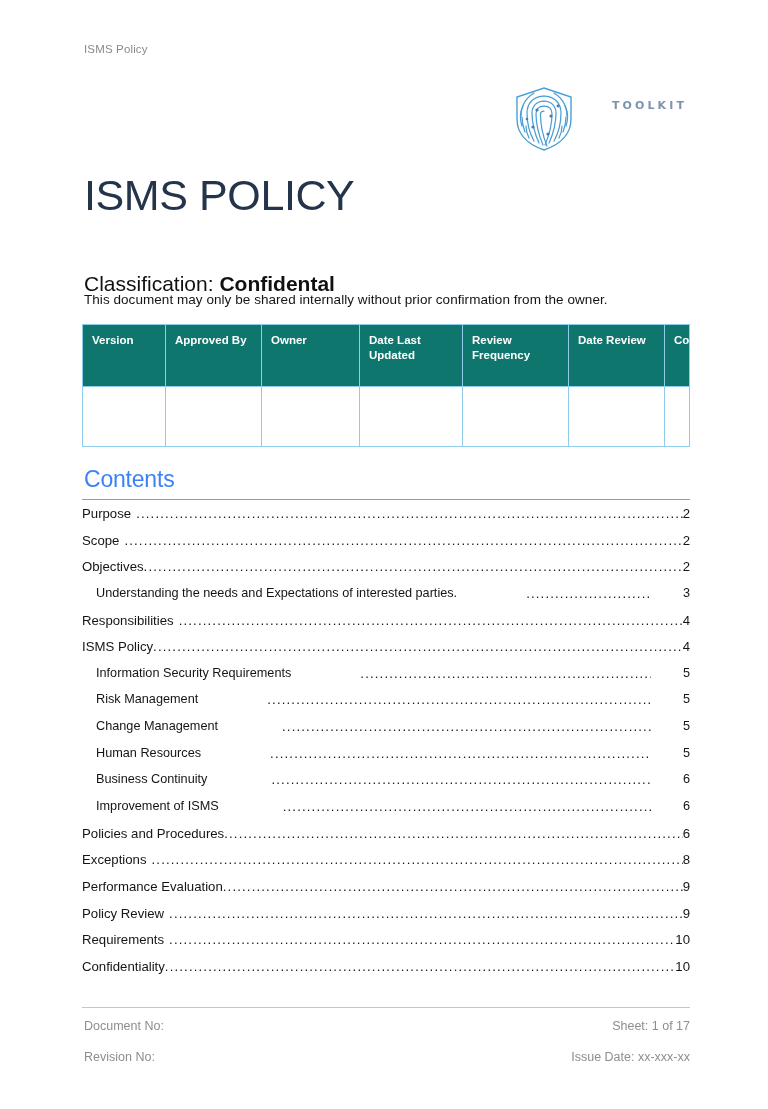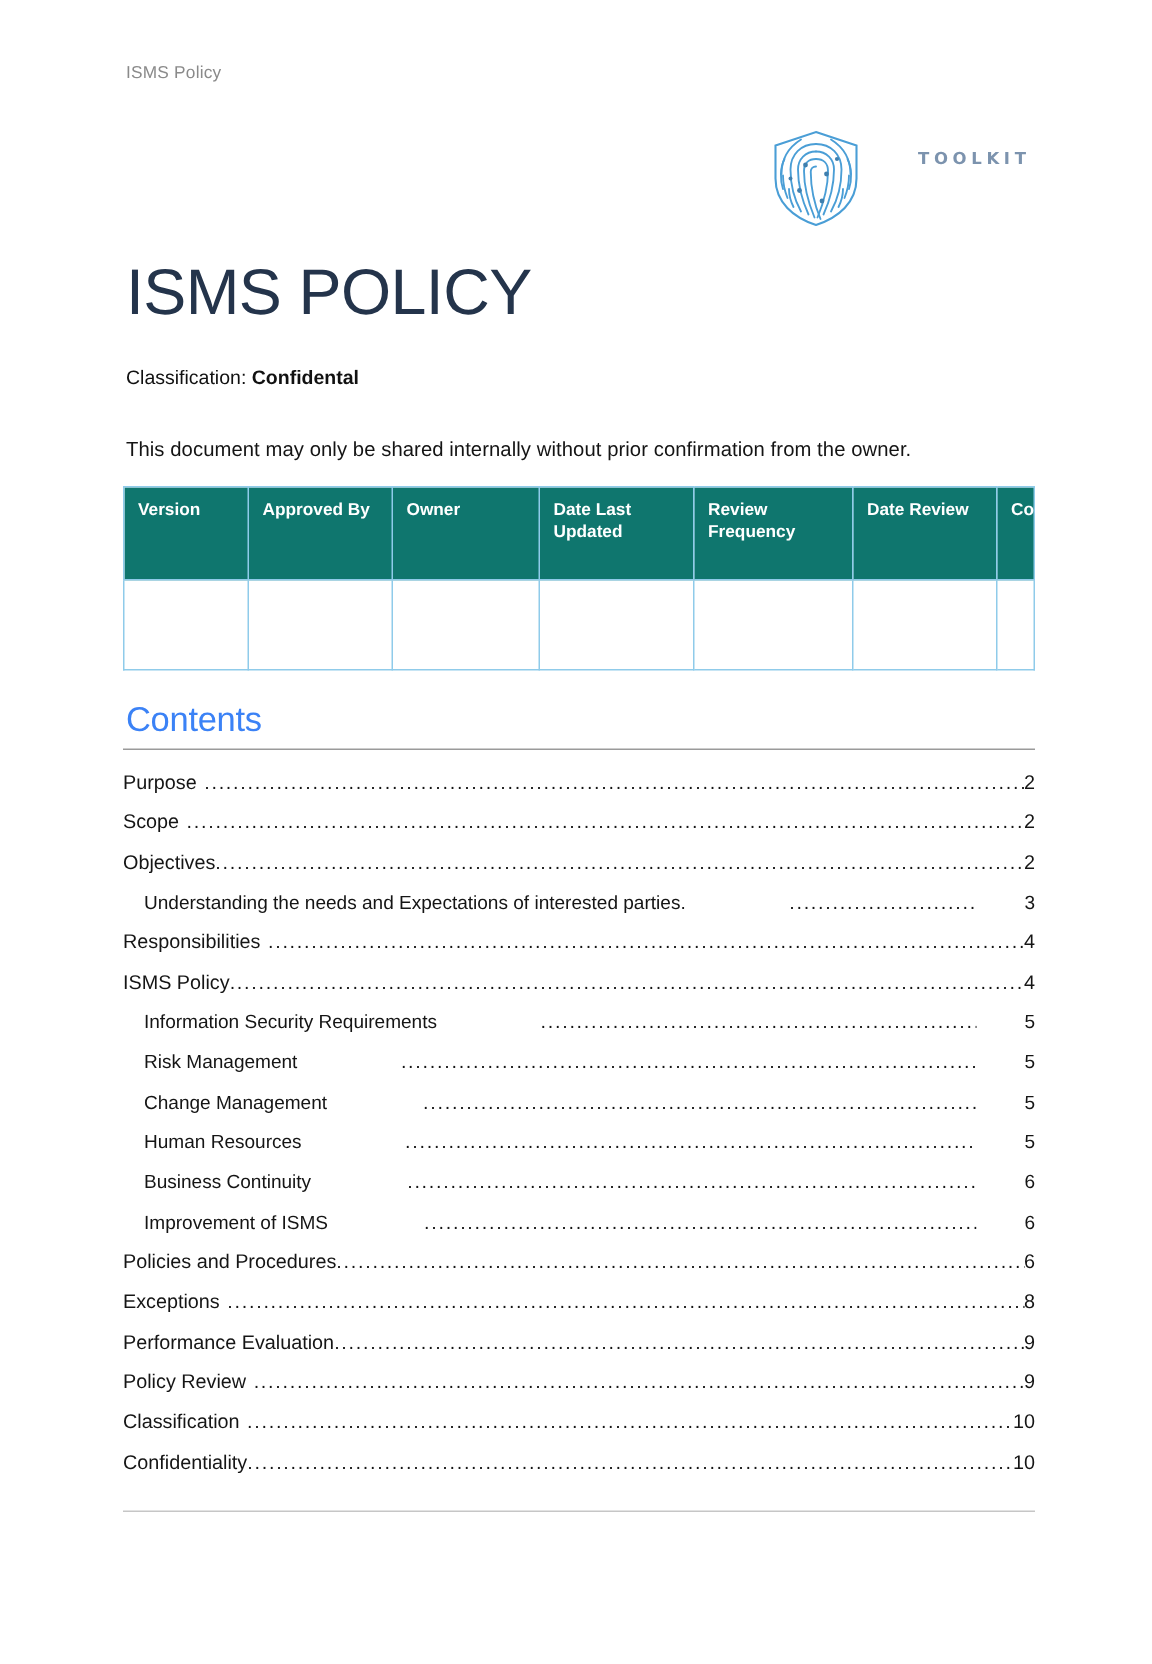--- a/index.html
+++ b/index.html
@@ -80,23 +80,23 @@
     font-weight: normal;
     color: #24344b;
     letter-spacing: -0.4px;
     line-height: 1.1;
     margin: 0;
   }
 
   
   .classification {
     position: absolute;
-    top: 244px;
-    left: 84px;
-    font-size: 13px;
+    top: 272px;
+    left: 84px;
+    font-size: 21px;
     color: #111111;
   }
   .classification .cls-value {
     font-weight: bold;
   }
   .notice {
     position: absolute;
     top: 292px;
     left: 84px;
     font-size: 13.5px;
@@ -152,21 +152,21 @@
   }
 
   .toc {
     position: absolute;
     top: 506px;
     left: 82px;
     width: 608px;
   }
   .toc-entry {
     display: flex;
-    align-items: flex-end;
+    align-items: flex-start;
     font-size: 13.2px;
     color: #151515;
     height: 26.65px;
     white-space: nowrap;
   }
   .toc-entry.level-2 {
     padding-left: 14px;
     font-size: 12.7px;
     gap: 32px;
   }
@@ -398,28 +398,38 @@
         <span class="toc-leader"></span>
         <span class="toc-page">9</span>
       </div>
       <div class="toc-entry level-1">
         <span class="toc-label">Policy Review</span>
         <span class="toc-gap"></span>
         <span class="toc-leader"></span>
         <span class="toc-page">9</span>
       </div>
       <div class="toc-entry level-1">
-        <span class="toc-label">Classification</span>
+        <span class="toc-label">Requirements</span>
         <span class="toc-gap"></span>
         <span class="toc-leader"></span>
         <span class="toc-page">10</span>
       </div>
       <div class="toc-entry level-1 tight">
         <span class="toc-label">Confidentiality</span>
         <span class="toc-gap"></span>
         <span class="toc-leader"></span>
         <span class="toc-page">10</span>
       </div>
     </div>
 
   <div class="footer-rule"></div>
+  <div class="footer">
+    <div class="footer-row">
+      <span>Document No:</span>
+      <span>Sheet: 1 of 17</span>
+    </div>
+    <div class="footer-row">
+      <span>Revision No:</span>
+      <span>Issue Date: xx-xxx-xx</span>
+    </div>
+  </div>
 
 </div>
 
 </body></html>

